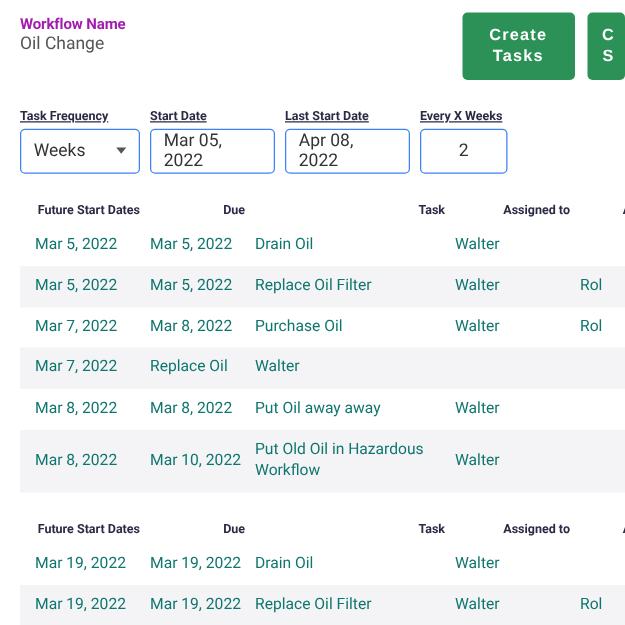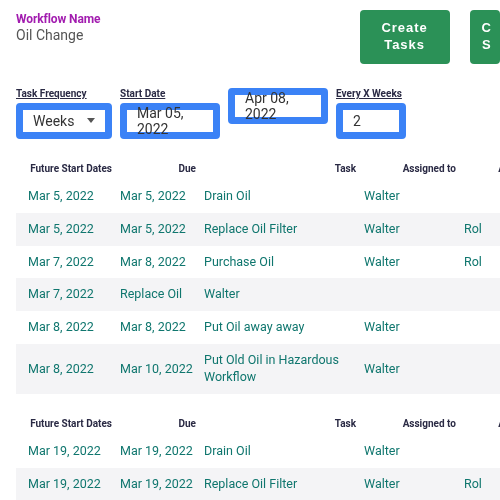--- a/index.html
+++ b/index.html
@@ -25,21 +25,21 @@
     margin-bottom: 1px;
     letter-spacing: -0.1px;
   }
   .workflow-name-value {
     font-size: 14px;
     color: #555;
     margin-top: 1px;
   }
   .btn-row {
     display: flex;
-    gap: 20px;
+    gap: 10px;
     margin-top: -2px;
   }
   .btn {
     background: #2e8b57;
     background: #2f9e5f;
     background: #2E8B57;
     color: #fff;
     border: none;
     padding: 10px 16px;
     font-size: 13px;
@@ -61,41 +61,41 @@
   }
   .ctrl { display:flex; flex-direction:column; }
   .ctrl-label {
     font-size: 10px;
     font-weight: 700;
     color: #2a2a44;
     margin-bottom: 4px;
     text-decoration: underline;
   }
   .select, .input {
-    border: 7px solid #3b82f6;
+    border: 1px solid #3b82f6;
     border-radius: 4px;
     padding: 8px 10px;
     font-size: 14px;
     color: #333;
     background: #fff;
     height: 36px;
   }
   .select {
     display:flex; align-items:center;
     width: 96px;
     justify-content: space-between;
   }
   .chev {
     width: 0; height: 0;
     border-left: 4px solid transparent;
     border-right: 4px solid transparent;
     border-top: 5px solid #555;
     margin-left: 8px;
   }
-  .input { width: 100px; display:flex; align-items:center;}
+  .input { width: 100px; display:flex; align-items:center;justify-content:center;}
   .input.short { width: 70px; }
 
   .table-block { margin-top: 18px; }
   .thead {
     display: grid;
     grid-template-columns: 92px 84px 160px 100px 60px;
     font-size: 10px;
     font-weight: 700;
     color: #2a2a44;
     padding: 6px 0 6px 4px;
@@ -138,20 +138,21 @@
       <span class="chev"></span>
     </div>
   </div>
   <div class="ctrl">
     <div class="ctrl-label">Start Date</div>
     <div class="input">
       <span>Mar 05, 2022</span>
     </div>
   </div>
   <div class="ctrl">
+    <div class="ctrl-label">Last Start Date</div>
     <div class="input">
       <span>Apr 08, 2022</span>
     </div>
   </div>
   <div class="ctrl">
     <div class="ctrl-label">Every X Weeks</div>
     <div class="input short">
       <span>2</span>
     </div>
   </div>

